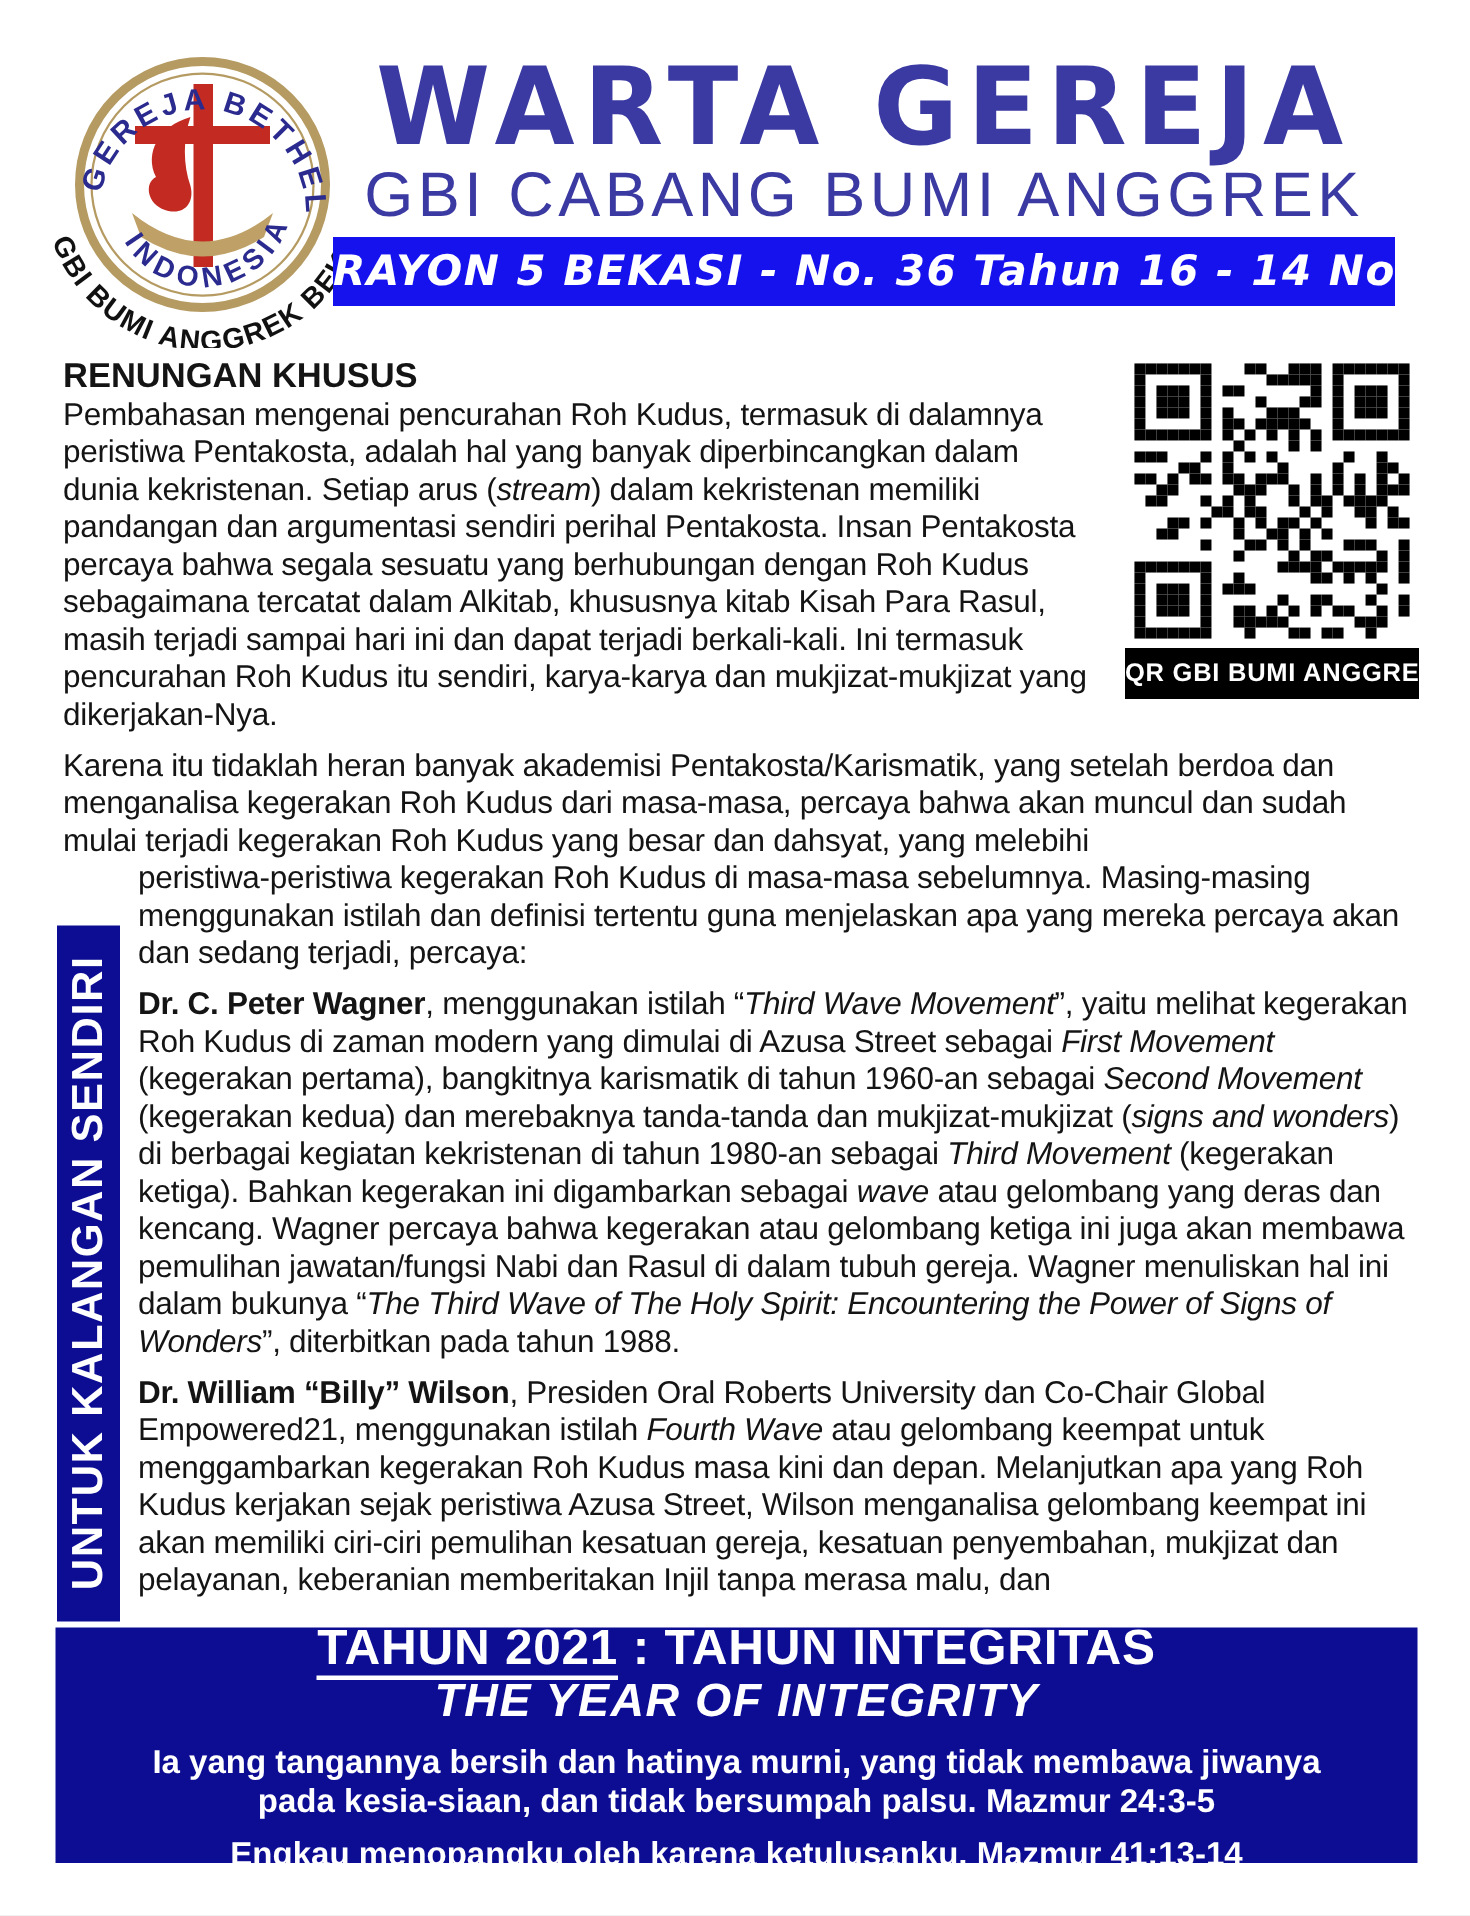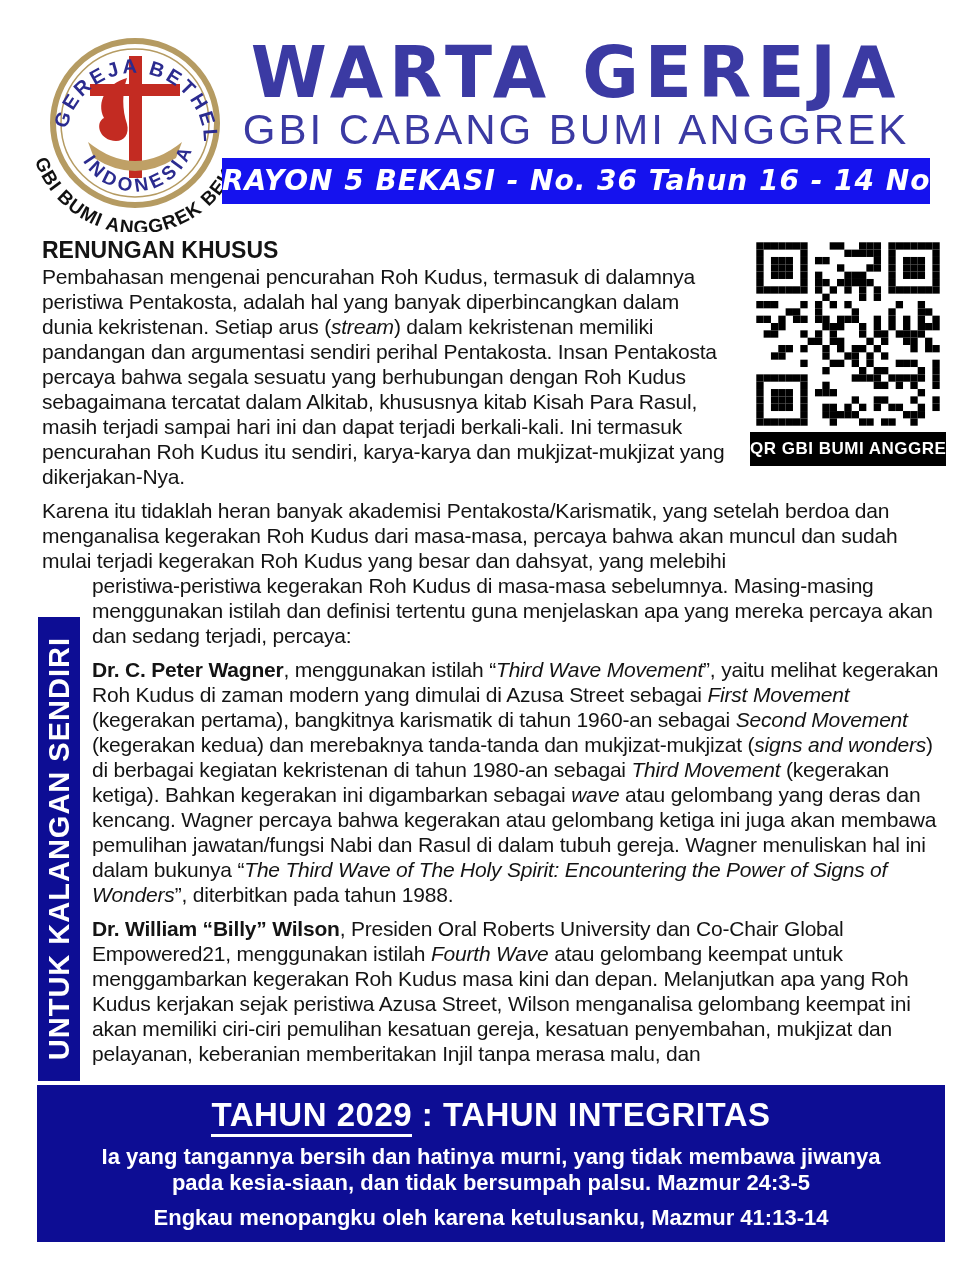--- a/index.html
+++ b/index.html
@@ -401,18 +401,19 @@
       <p><span class="sg-b">Dr. C. Peter Wagner</span><span>, menggunakan istilah “</span><span class="sg-i">Third Wave Movement</span><span>”, yaitu melihat kegerakan Roh Kudus di zaman modern yang dimulai di Azusa Street sebagai </span><span class="sg-i">First Movement</span><span> (kegerakan pertama), bangkitnya karismatik di tahun 1960-an sebagai </span><span class="sg-i">Second Movement</span><span> (kegerakan kedua) dan merebaknya tanda-tanda dan mukjizat-mukjizat (</span><span class="sg-i">signs and wonders</span><span>) di berbagai kegiatan kekristenan di tahun 1980-an sebagai </span><span class="sg-i">Third Movement</span><span> (kegerakan ketiga). Bahkan kegerakan ini digambarkan sebagai </span><span class="sg-i">wave</span><span> atau gelombang yang deras dan kencang. Wagner percaya bahwa kegerakan atau gelombang ketiga ini juga akan membawa pemulihan jawatan/fungsi Nabi dan Rasul di dalam tubuh gereja. Wagner menuliskan hal ini dalam bukunya “</span><span class="sg-i">The Third Wave of The Holy Spirit: Encountering the Power of Signs of Wonders</span><span>”, diterbitkan pada tahun 1988.</span></p>
       <p><span class="sg-b">Dr. William “Billy” Wilson</span><span>, Presiden Oral Roberts University dan Co-Chair Global Empowered21, menggunakan istilah </span><span class="sg-i">Fourth Wave</span><span> atau gelombang keempat untuk menggambarkan kegerakan Roh Kudus masa kini dan depan. Melanjutkan apa yang Roh Kudus kerjakan sejak peristiwa Azusa Street, Wilson menganalisa gelombang keempat ini akan memiliki ciri-ciri pemulihan kesatuan gereja, kesatuan penyembahan, mukjizat dan pelayanan, keberanian memberitakan Injil tanpa merasa malu, dan</span></p>
     </div>
   </main>
 
   <div class="side-bar">
     <span class="side-bar-label">UNTUK KALANGAN SENDIRI</span>
   </div>
 
   <footer class="footer-banner">
-    <div class="fb-line1"><span class="sg-u">TAHUN 2029</span><span> : TAHUN INTEGRITAS</span></div>
+    <div class="fb-line1"><span class="sg-u">TAHUN 2021</span><span> : TAHUN INTEGRITAS</span></div>
+    <div class="fb-line2">THE YEAR OF INTEGRITY</div>
     <div class="fb-verse1">Ia yang tangannya bersih dan hatinya murni, yang tidak membawa jiwanya pada kesia-siaan, dan tidak bersumpah palsu. Mazmur 24:3-5</div>
     <div class="fb-verse2">Engkau menopangku oleh karena ketulusanku, Mazmur 41:13-14</div>
   </footer>
 
 </div>
 
 </body></html>

